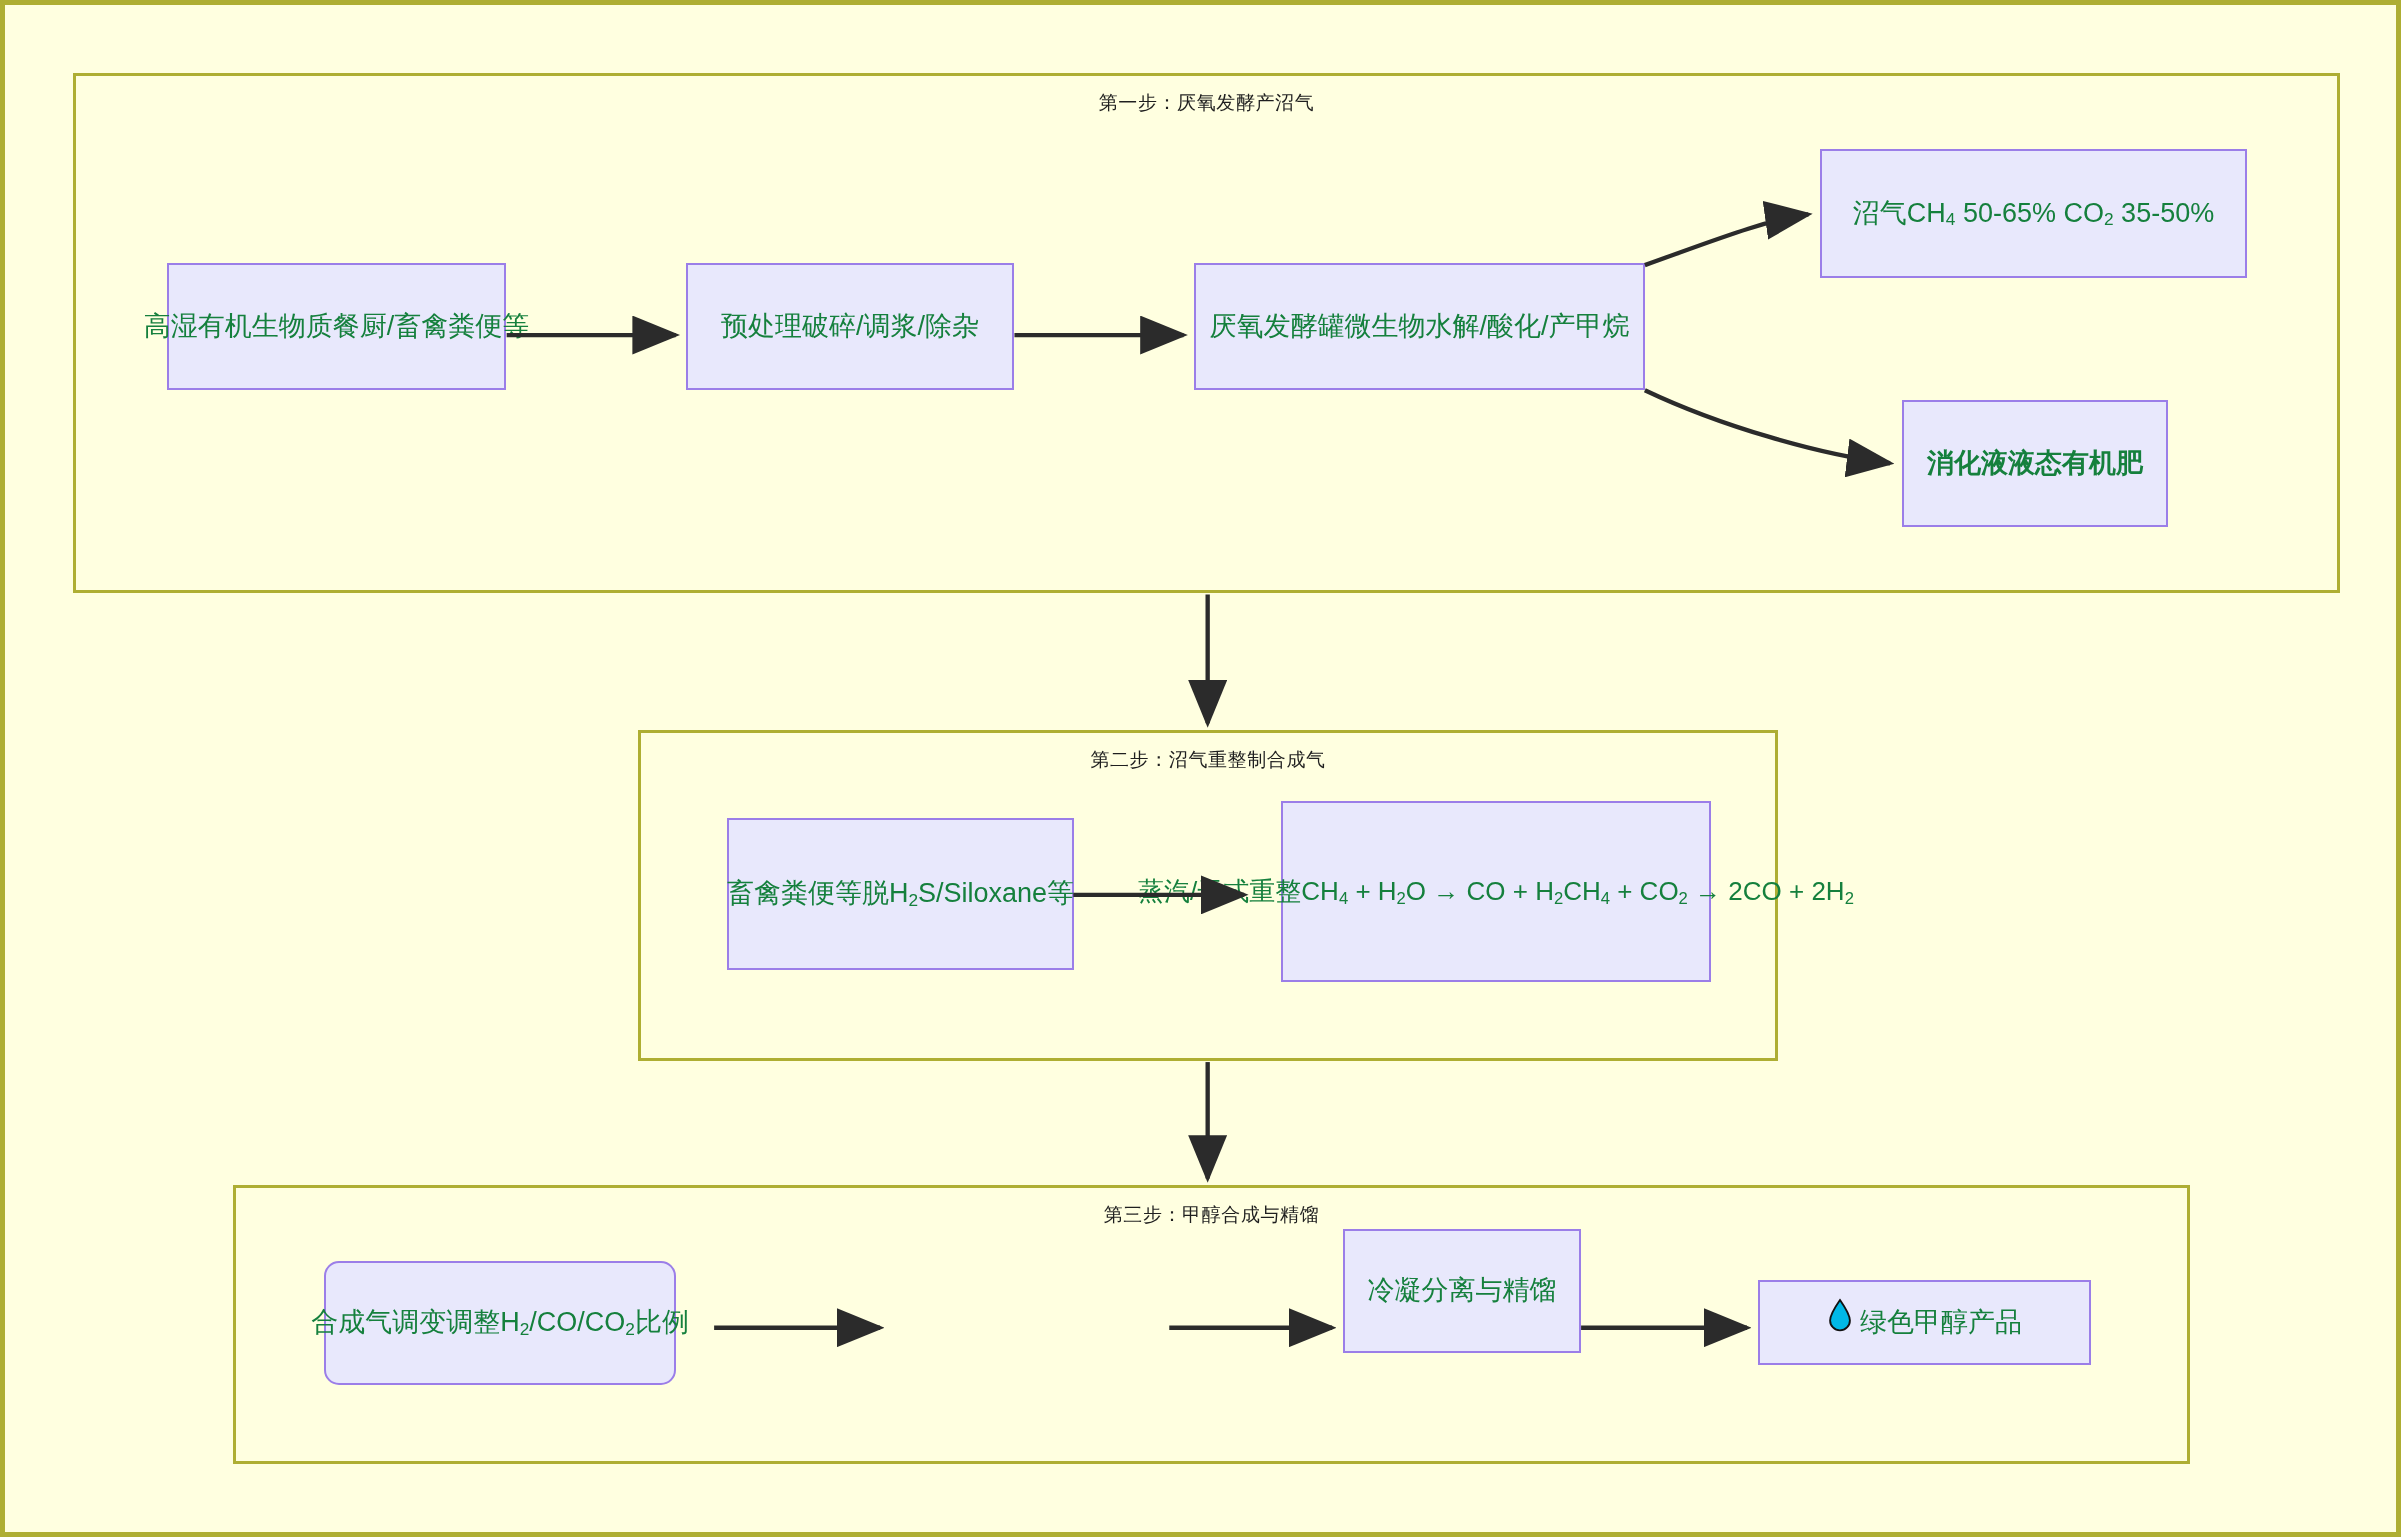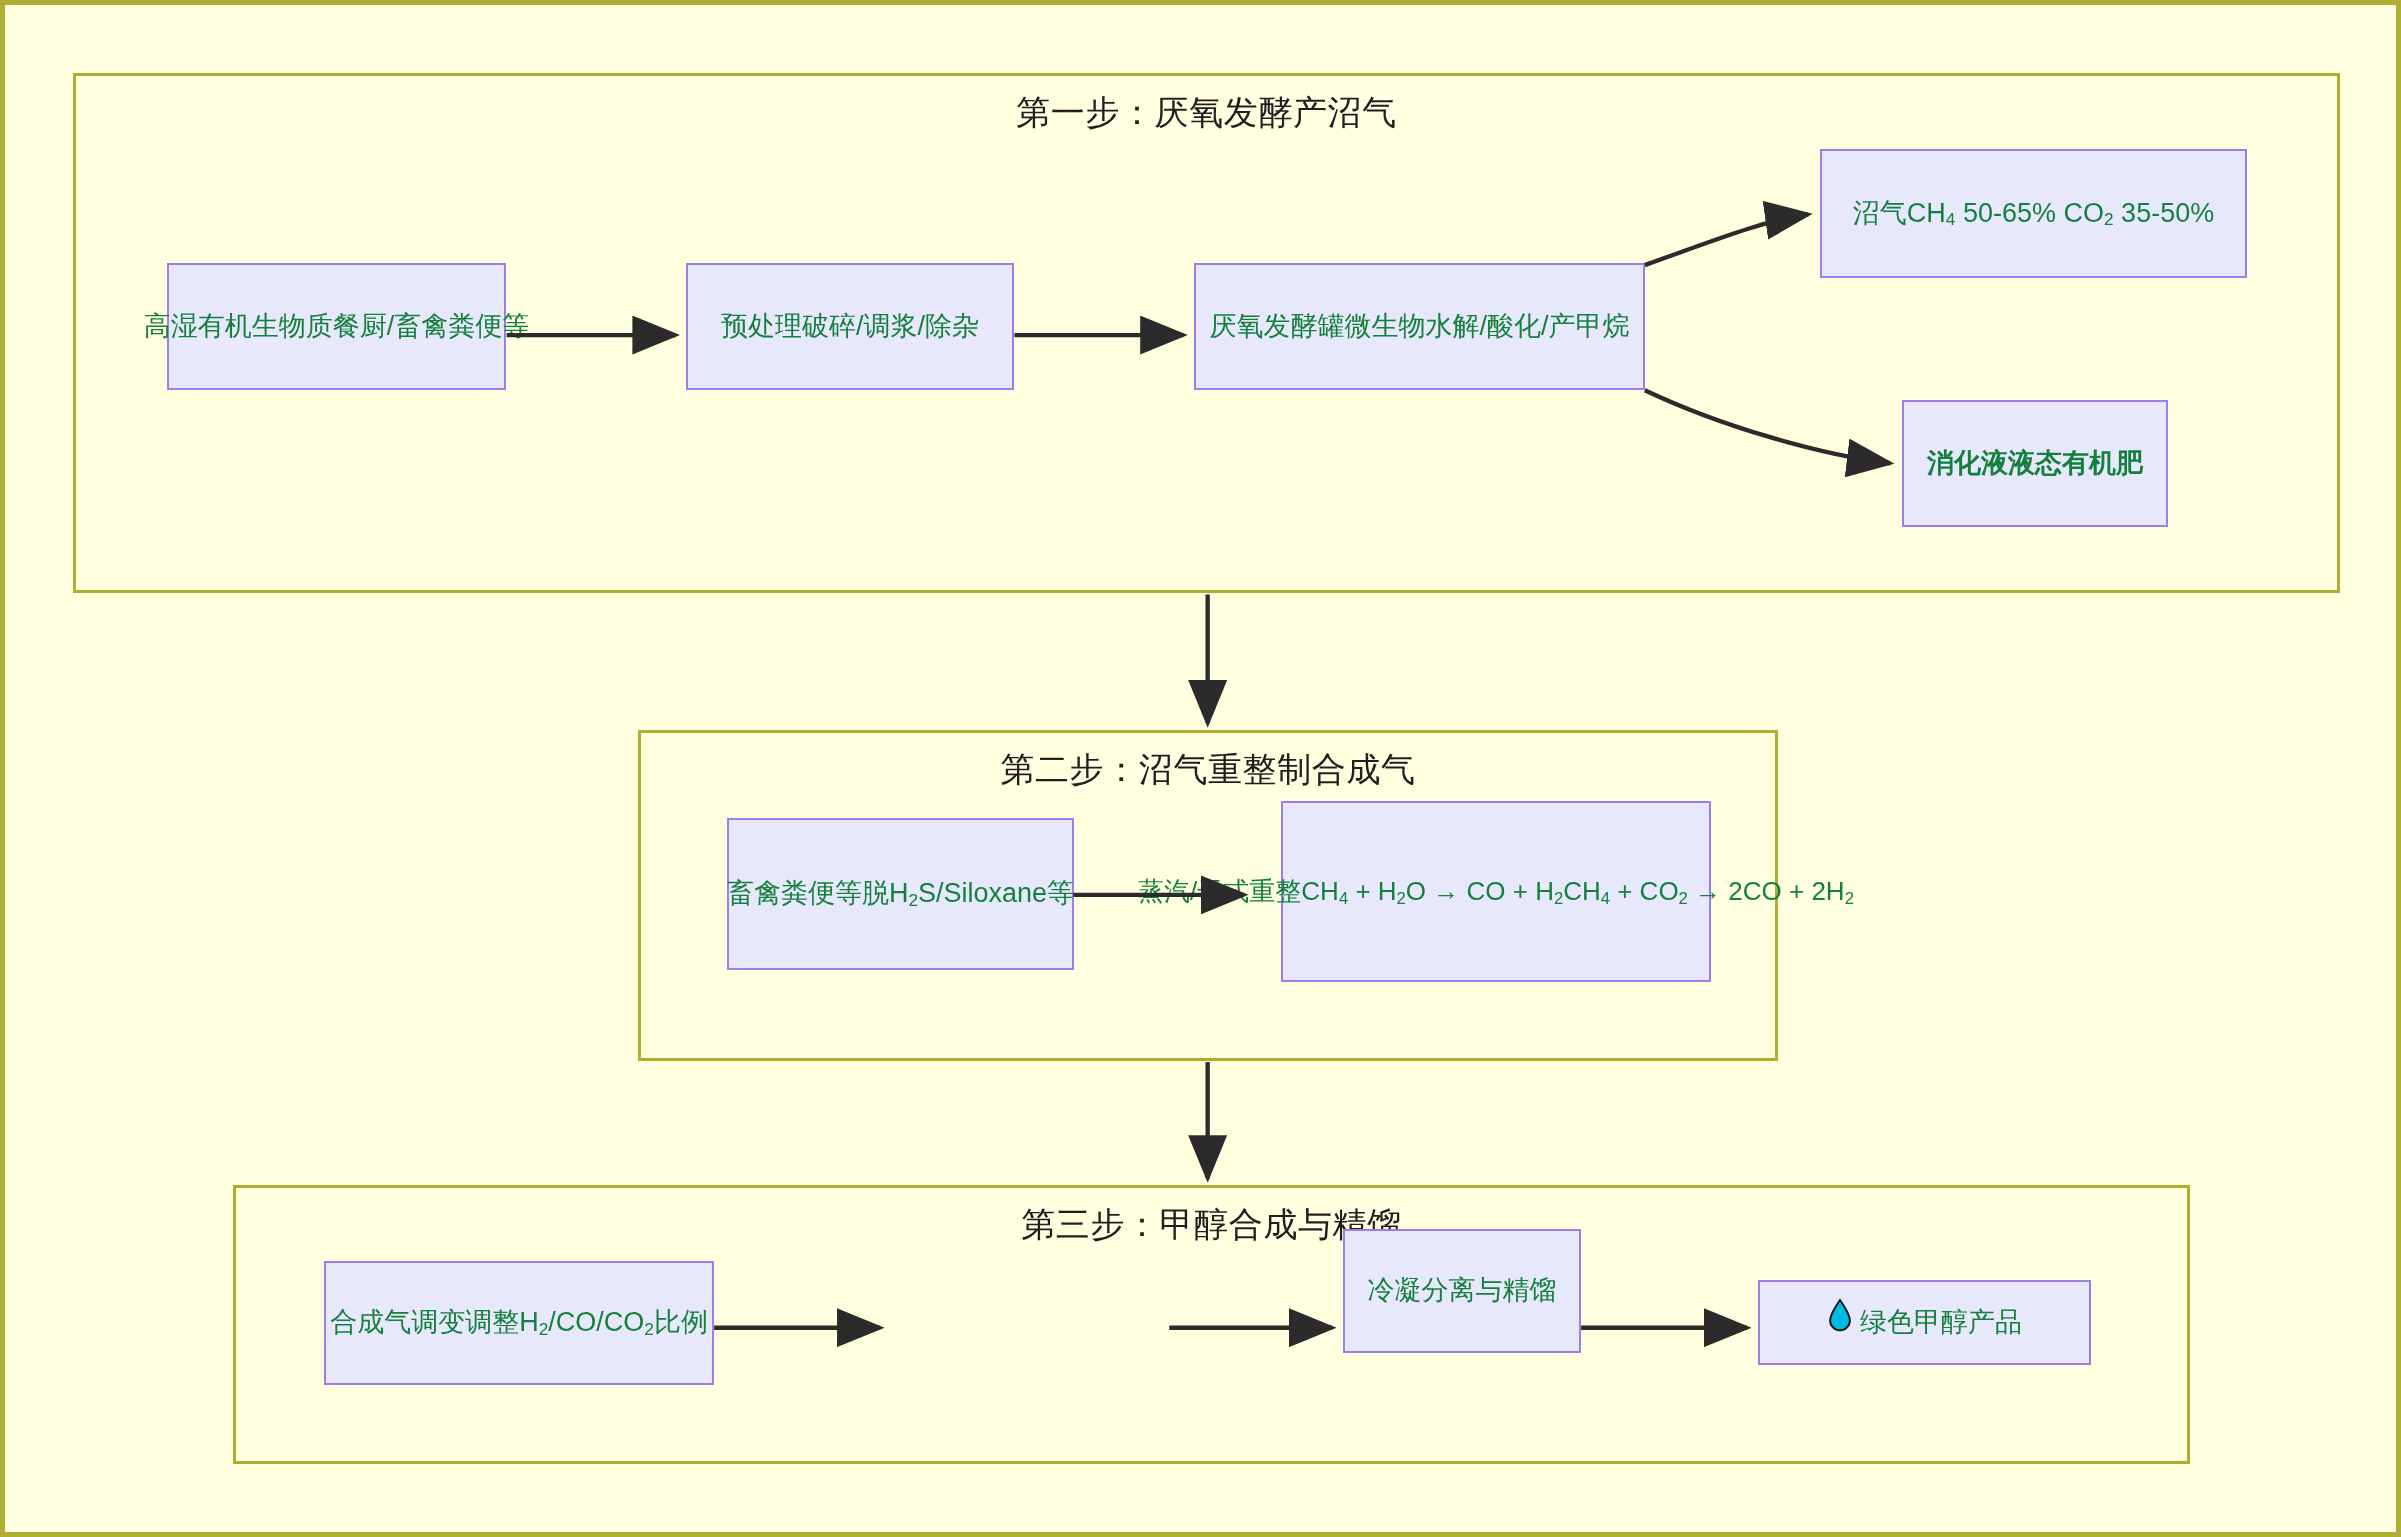--- a/index.html
+++ b/index.html
@@ -21,21 +21,21 @@
   .section{
     position:absolute;
     box-sizing:border-box;
     border:3.1px solid #AEAE33;
     background:#FFFFE0;
   }
   .section-title{
     position:absolute;
     top:13.6px;left:0;right:0;
     text-align:center;
-    font-size:34px;
+    font-size:19px;
     letter-spacing:0.6px;
     color:#1f1f1f;
     white-space:nowrap;
   }
   
   .node{
     position:absolute;
     box-sizing:border-box;
     background:#E8E8FC;
     border:2.5px solid #9B7EE8;
@@ -103,21 +103,21 @@
   <div class="node eq" style="left:1250px;top:796px;width:430px;height:181px;">
     <span class="ln">蒸汽/干式重整</span>
     <span class="ln"><span>CH</span><sub>4</sub><span> + H</span><sub>2</sub><span>O → CO + H</span><sub>2</sub></span>
     <span class="ln"><span>CH</span><sub>4</sub><span> + CO</span><sub>2</sub><span> → 2CO + 2H</span><sub>2</sub></span>
   </div>
 
   <div class="section" style="left:228px;top:1180px;width:1957px;height:279px;">
     <div class="section-title">第三步：甲醇合成与精馏</div>
   </div>
 
-  <div class="node" style="left:319px;top:1256px;width:390px;height:124px;">
+  <div class="node" style="left:319px;top:1256px;width:352px;height:124px;border-radius:15px;">
     <span class="ln">合成气调变</span>
     <span class="ln"><span>调整H</span><sub>2</sub><span>/CO/CO</span><sub>2</sub><span>比例</span></span>
   </div>
 
 
   <div class="node" style="left:1338px;top:1224px;width:238px;height:124px;">
     <span class="ln">冷凝分离</span>
     <span class="ln">与精馏</span>
   </div>
 

